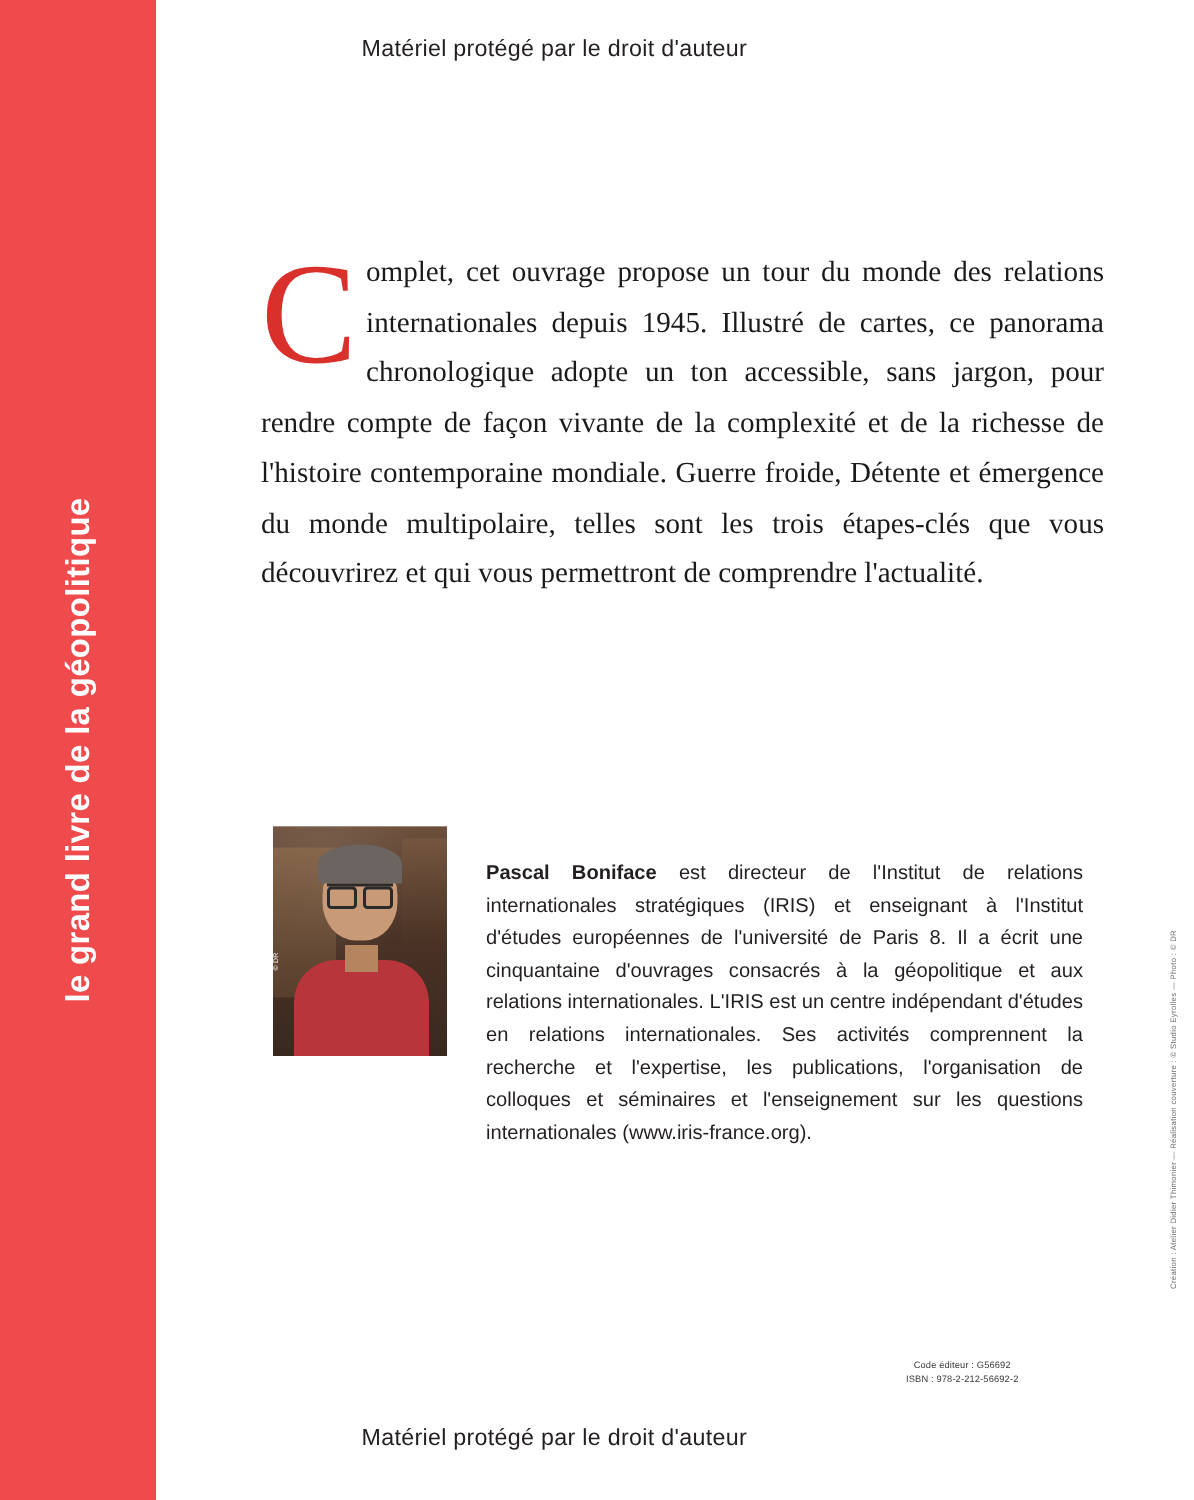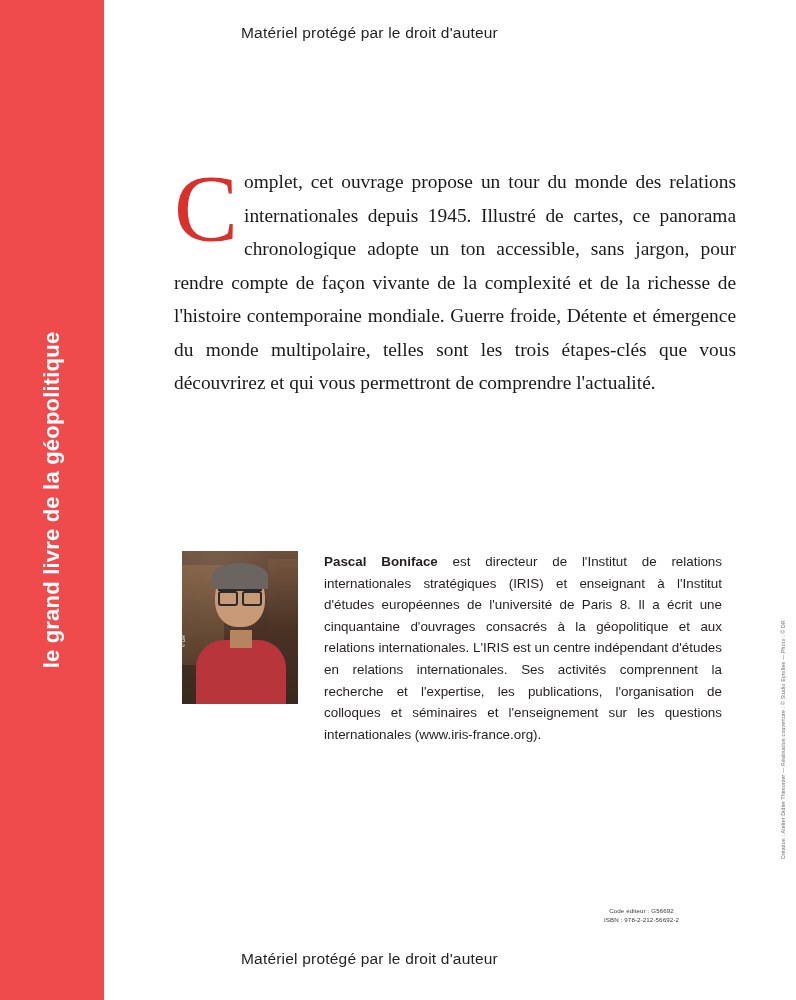--- a/index.html
+++ b/index.html
@@ -202,21 +202,21 @@
     transform: rotate(-90deg);
     transform-origin: left top;
     font-size: 4.6px;
     color: #f2f2f2;
     letter-spacing: 0.2px;
     white-space: nowrap;
   }
   .author-text {
     position: absolute;
     left: 142px;
-    top: 0;
+    top: 20px;
     width: 398px;
     font-family: "Liberation Sans", sans-serif;
     font-size: 13.4px;
     line-height: 21.6px;
     color: #231f20;
     text-align: justify;
     text-justify: inter-word;
   }
   .author-text b { font-weight: bold; }
   

